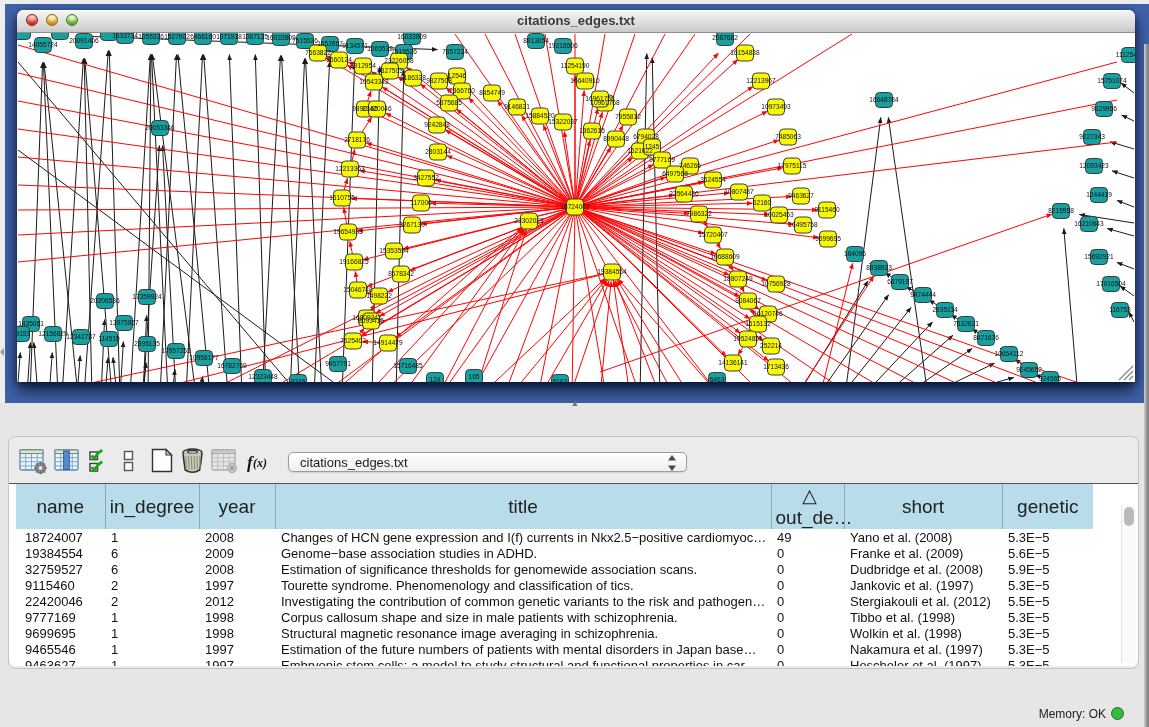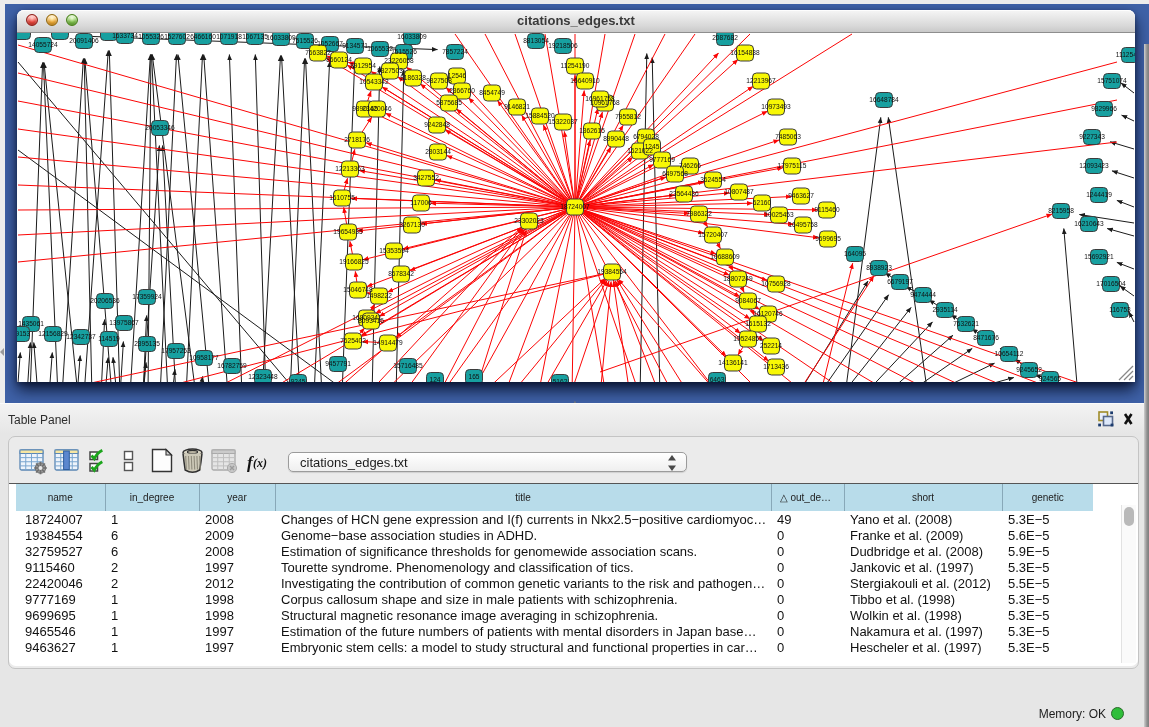--- a/index.html
+++ b/index.html
@@ -28,21 +28,21 @@
 #phead{position:absolute;left:0;top:0;width:100%;height:31px;background:linear-gradient(#f3f3f3,#e6e6e6);border-top:1px solid #fbfbfb}
 #phead .cap{position:absolute;left:8px;top:9px;font-size:12px;color:#2d2d2d}
 #container{position:absolute;left:8px;top:33px;width:1131px;height:233px;background:#ebebeb;border:1px solid #c4c4c4;border-radius:7px}
 
 #toolbar{position:absolute;left:0;top:0;width:100%;height:46px}
 #combo{position:absolute;left:279px;top:15px;width:399px;height:20px;border:1px solid #9b9b9b;border-radius:5px;background:linear-gradient(#ffffff,#efefef);box-shadow:0 1px 1px rgba(0,0,0,.12)}
 #combo .tx{position:absolute;left:11px;top:2px;font-size:13px;color:#1c1c1c}
 
 #tablewrap{position:absolute;left:0px;top:46px;width:1129px;height:183px;border-top:1px solid #555;background:#fff;border-radius:0 0 7px 7px;overflow:hidden}
 table{border-collapse:collapse;table-layout:fixed;width:1077px;margin-left:7px;font-size:13px;color:#111}
-th{background:#b8dcea;border-left:1px solid #88a8b8;font-weight:normal;font-size:10px;height:22px;padding:8px;text-align:center;color:#222}
+th{background:#b8dcea;border-left:1px solid #88a8b8;font-weight:normal;font-size:19px;height:22px;padding:0;text-align:center;color:#222}
 th:first-child{border-left:none}
 td{height:16px;padding:0 0 0 6px;white-space:nowrap;overflow:hidden}
 td.c1{padding-left:9px}
 
 #vsb{position:absolute;right:2px;top:21px;width:15px;height:158px;background:#fafafa;border-left:1px solid #e2e2e2}
 #vsb .th{position:absolute;left:2px;top:2px;width:10px;height:19px;background:#b9b9b9;border-radius:5px}
 
 #tabs{position:absolute;left:427px;top:273px;height:19px;display:flex;border:1px solid #9e9e9e;border-radius:5px;overflow:hidden;background:#fff;box-shadow:0 1px 0 rgba(255,255,255,.8)}
 #tabs .seg{height:100%;display:flex;align-items:center;justify-content:center;font-size:13px;color:#2a2a2a;background:linear-gradient(#fdfdfd,#f2f2f2);border-left:1px solid #b5b5b5;padding:0 13px}
 #tabs .seg:first-child{border-left:none}
@@ -613,31 +613,20 @@
           <div class="tl" id="tl-y"></div>
           <div class="tl" id="tl-g"></div>
      </div>
    </div>
    <div id="lstrip">
         <div class="arr"></div>
       </div>
  </div>
  <div id="panel">
    <div class="grip">▲</div>
-   <div id="phead">
-        <div class="cap">Table Panel</div>
-        <svg width="40" height="18" viewBox="0 0 40 18" style="position:absolute;right:11px;top:7px">
-          <rect x="1" y="1" width="8.5" height="8.5" fill="#e8eefc" stroke="#a08c28" stroke-width="1.6"></rect>
-          <rect x="5.5" y="5.5" width="9" height="9" fill="#dde8fa" stroke="#56688c" stroke-width="1.6"></rect>
-          <rect x="12.2" y="0.4" width="2.8" height="2.8" fill="#1c3c6e"></rect>
-          <rect x="0.2" y="12.6" width="2.8" height="2.8" fill="#1c3c6e"></rect>
-          <rect x="12.6" y="12.6" width="2.8" height="2.8" fill="#1c3c6e"></rect>
-          <path d="M27 3 L33.5 13 M33.5 3 L27 13" stroke="#111" stroke-width="2.6"></path>
-        </svg>
-      </div>
    <div id="container">
      <div id="toolbar">
           <svg width="280" height="46" viewBox="0 0 280 46" style="position:absolute;left:-9px;top:2px">
             <rect x="20" y="11" width="23" height="20" rx="1.5" fill="#eef4fb" stroke="#5b87b4" stroke-width="1.3"></rect>
             <rect x="20" y="11" width="23" height="3.5" fill="#f7e6a2" stroke="#5b87b4" stroke-width="1"></rect>
             <line x1="25.75" y1="14.5" x2="25.75" y2="31" stroke="#7aa6cf" stroke-width="1"></line>
             <line x1="31.5" y1="14.5" x2="31.5" y2="31" stroke="#7aa6cf" stroke-width="1"></line>
             <line x1="37.25" y1="14.5" x2="37.25" y2="31" stroke="#7aa6cf" stroke-width="1"></line>
             <line x1="20" y1="18.625" x2="43" y2="18.625" stroke="#7aa6cf" stroke-width="1"></line>
             <line x1="20" y1="22.75" x2="43" y2="22.75" stroke="#7aa6cf" stroke-width="1"></line>

